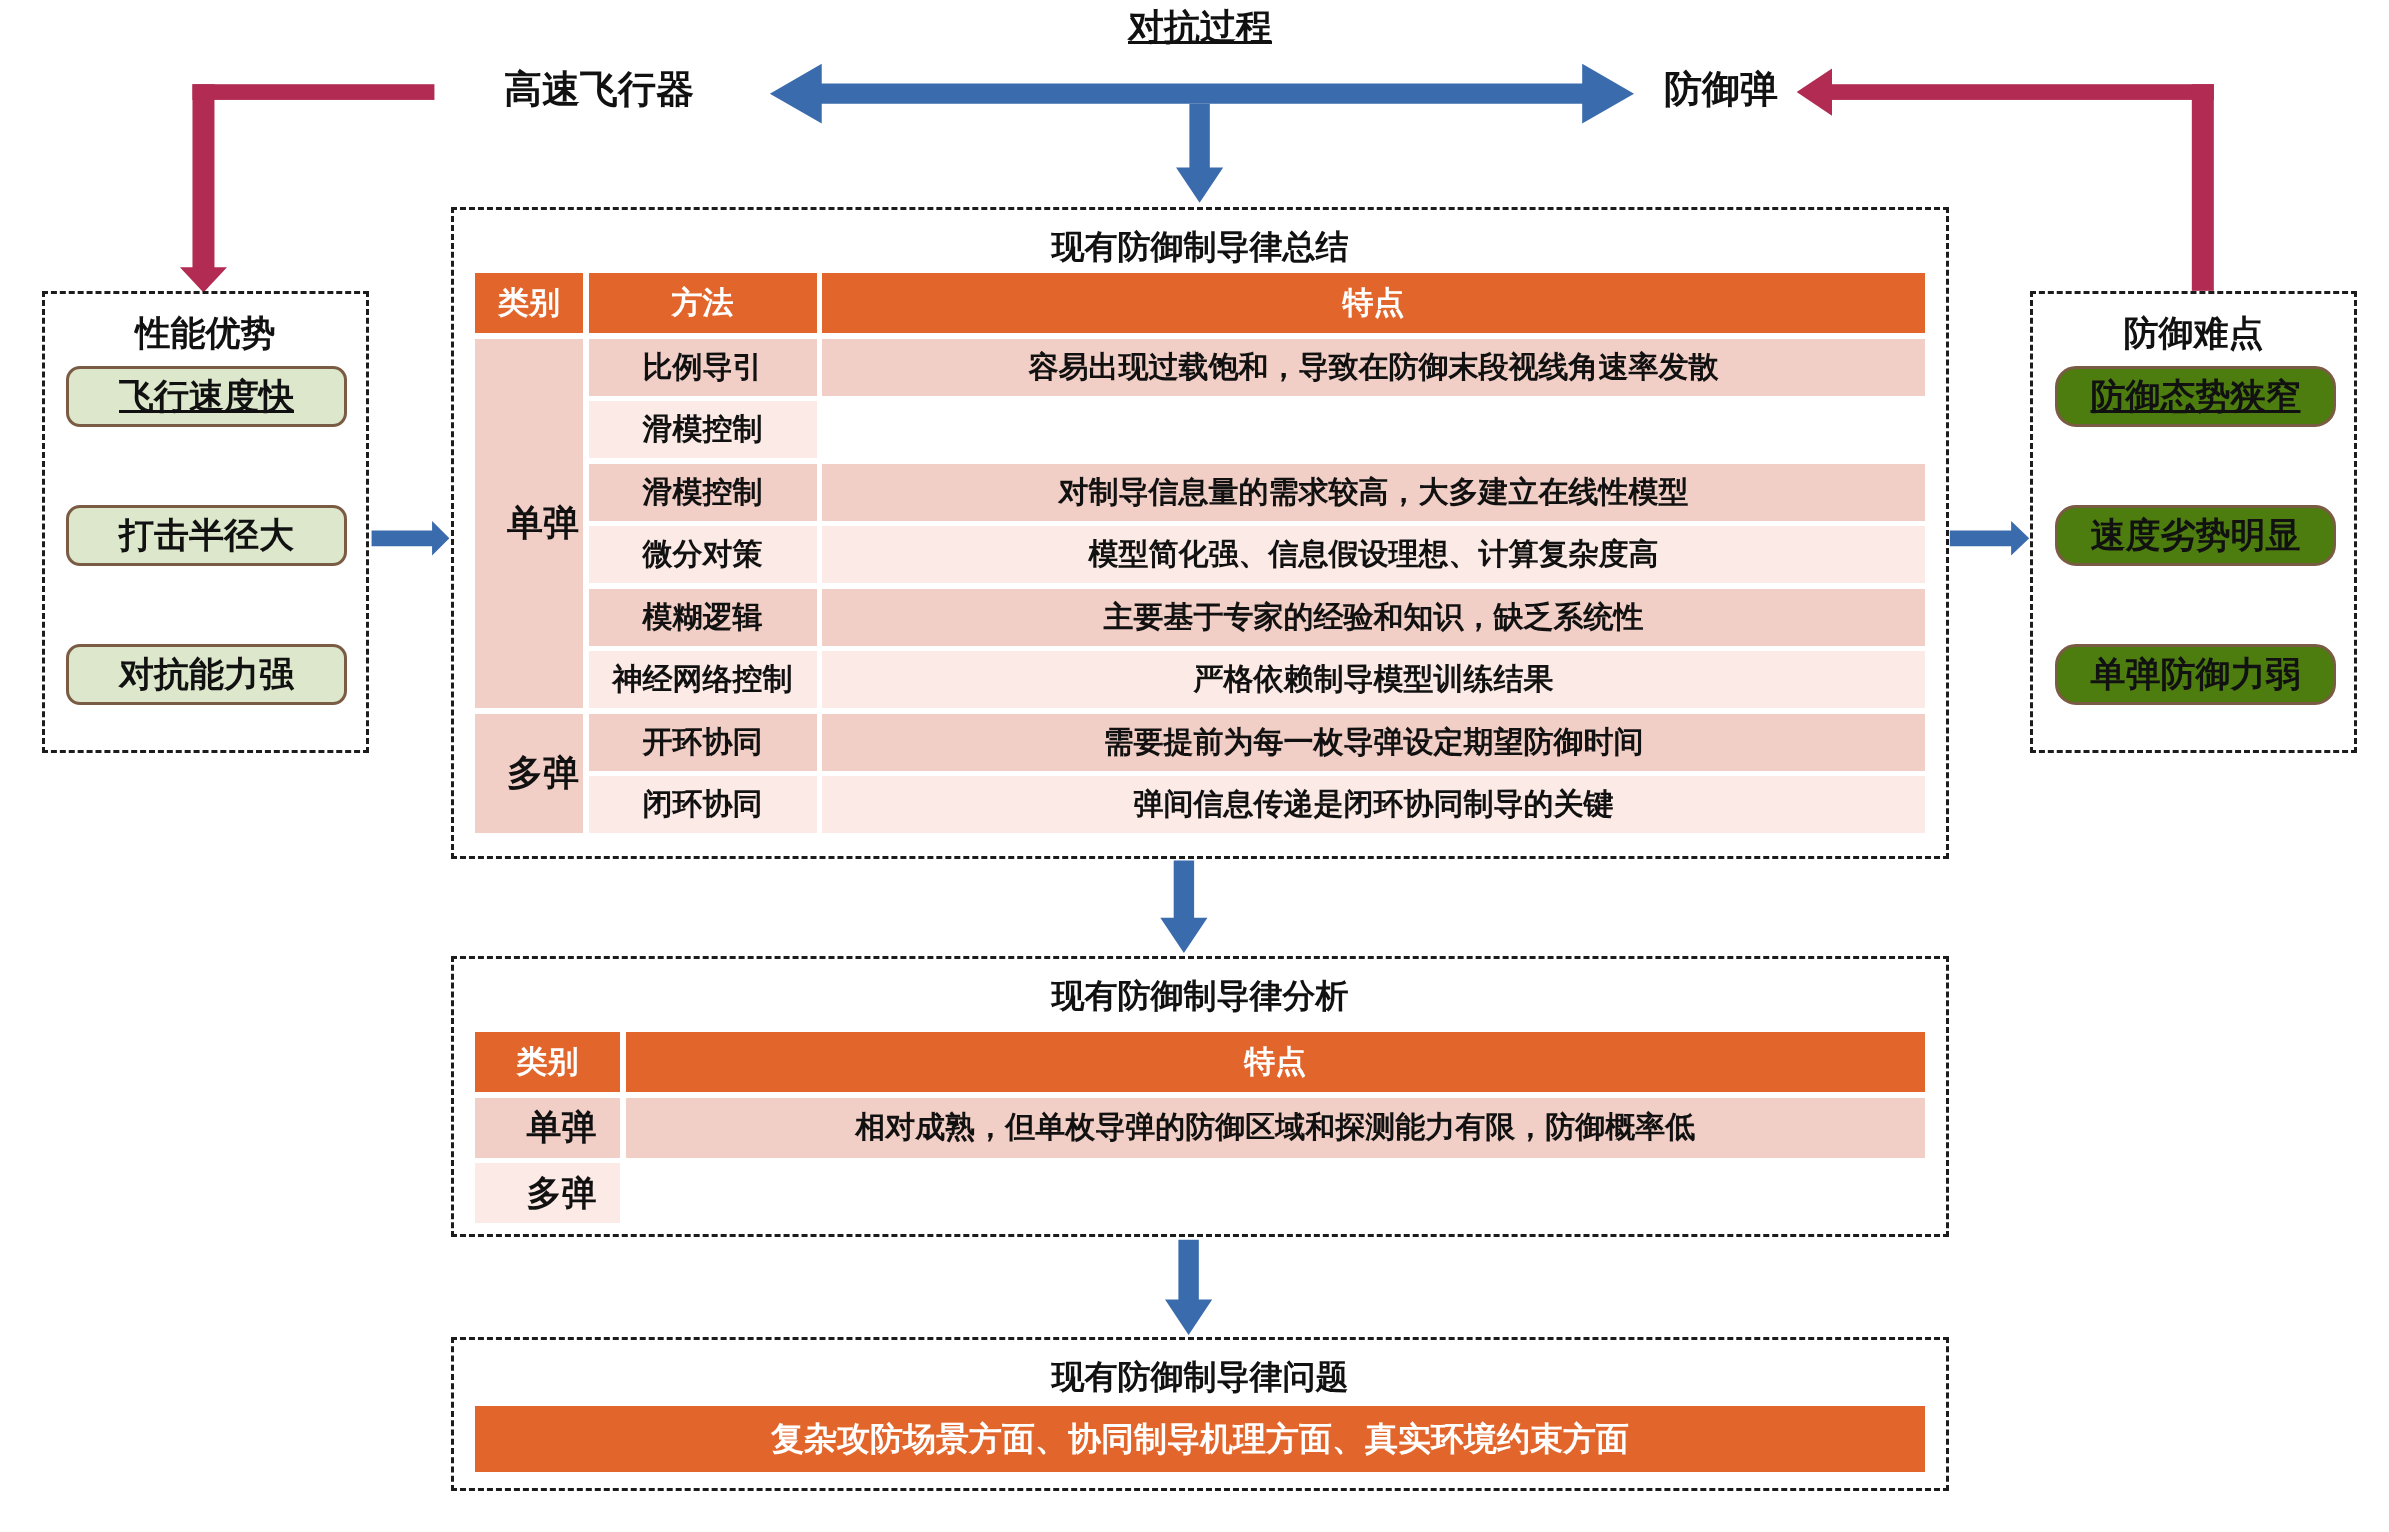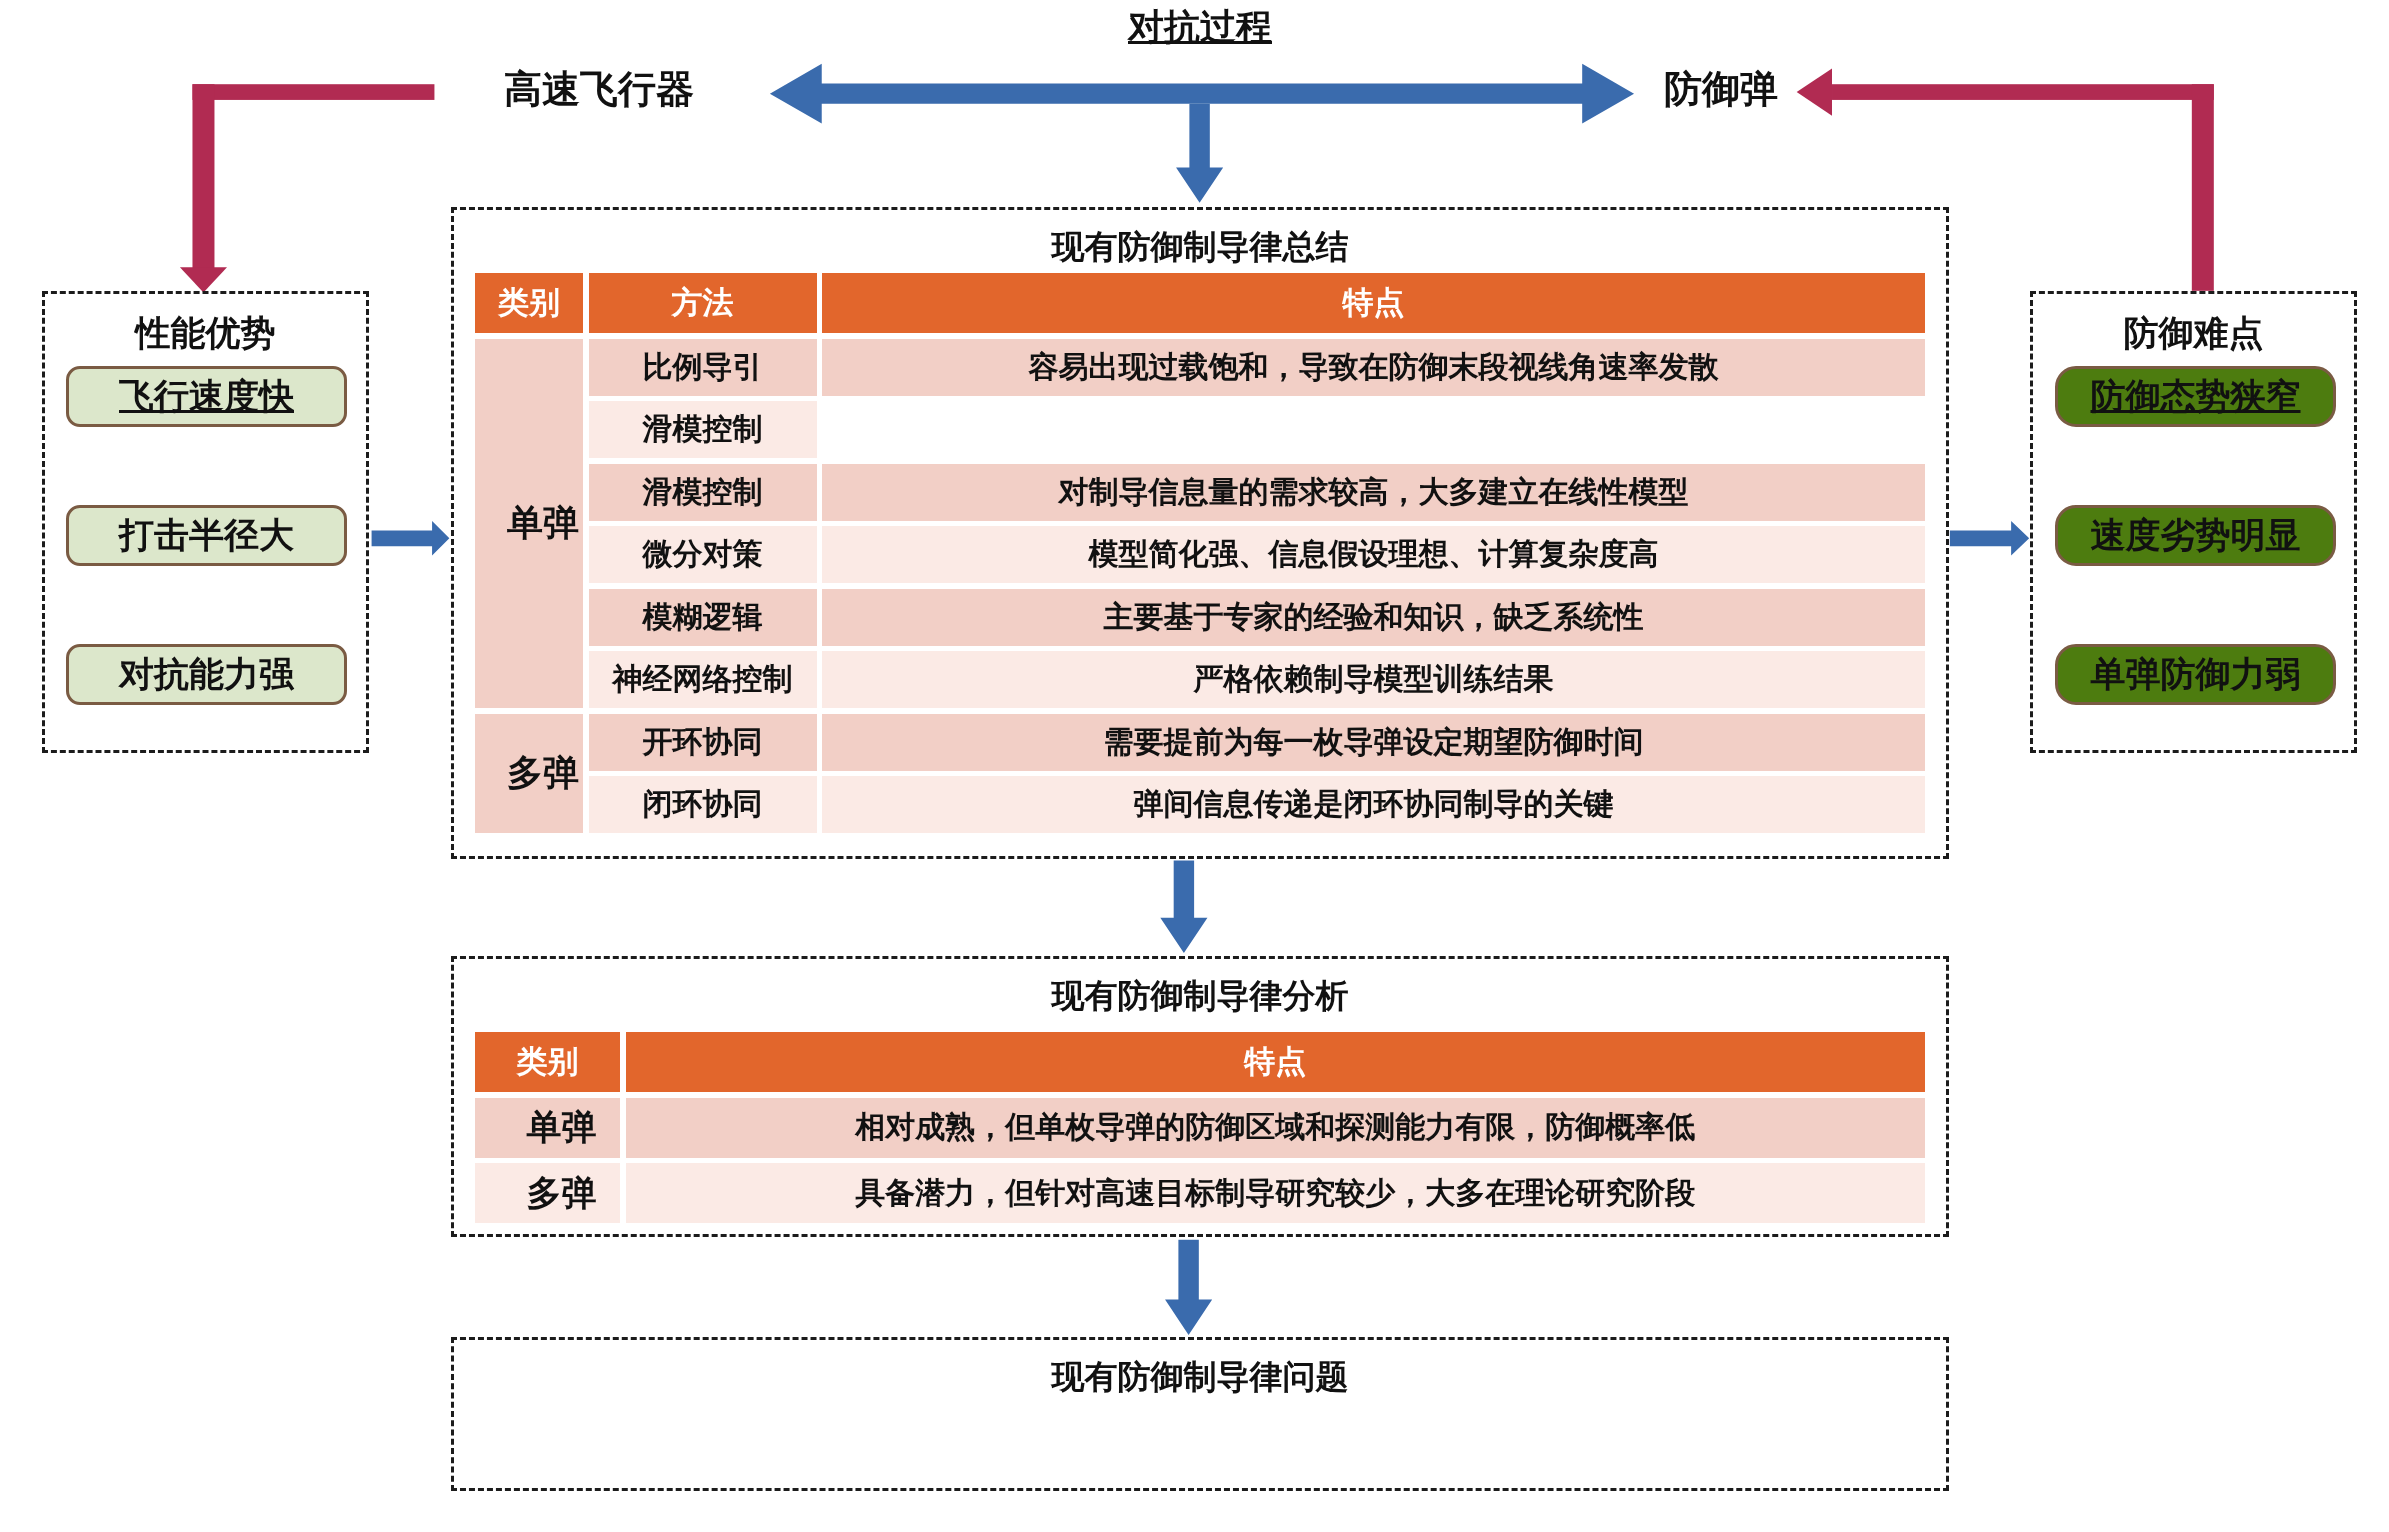--- a/index.html
+++ b/index.html
@@ -138,21 +138,21 @@
 
   <div class="dashed center-box2">
     <div class="box-title">现有防御制导律分析</div>
   </div>
   <div class="t2">
     <div class="th">类别</div>
     <div class="th">特点</div>
     <div class="cat" style="font-size:35px;">单弹</div>
     <div class="cell dark">相对成熟，但单枚导弹的防御区域和探测能力有限，防御概率低</div>
     <div class="cat" style="background:#fbeae5; font-size:35px;">多弹</div>
-    <div class="cell light">具备潜力，但针对高速目标制导研究较少，大多在理论研究阶段</div>
   </div>
 
   <div class="dashed center-box3">
     <div class="box-title">现有防御制导律问题</div>
   </div>
+  <div class="problem-bar">复杂攻防场景方面、协同制导机理方面、真实环境约束方面</div>
 
 </div>
 
 
 </body></html>

